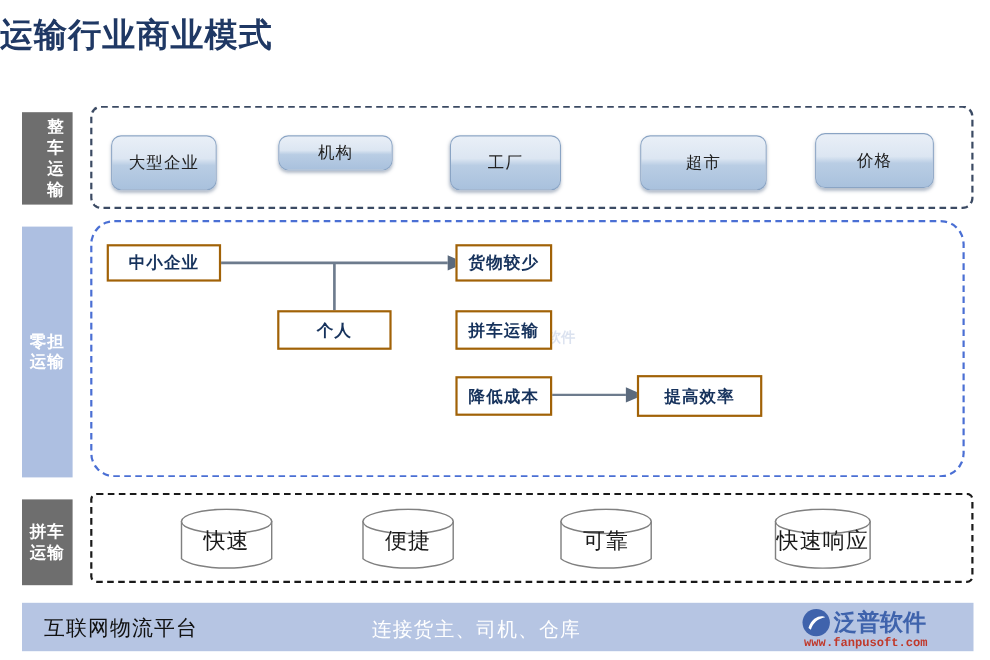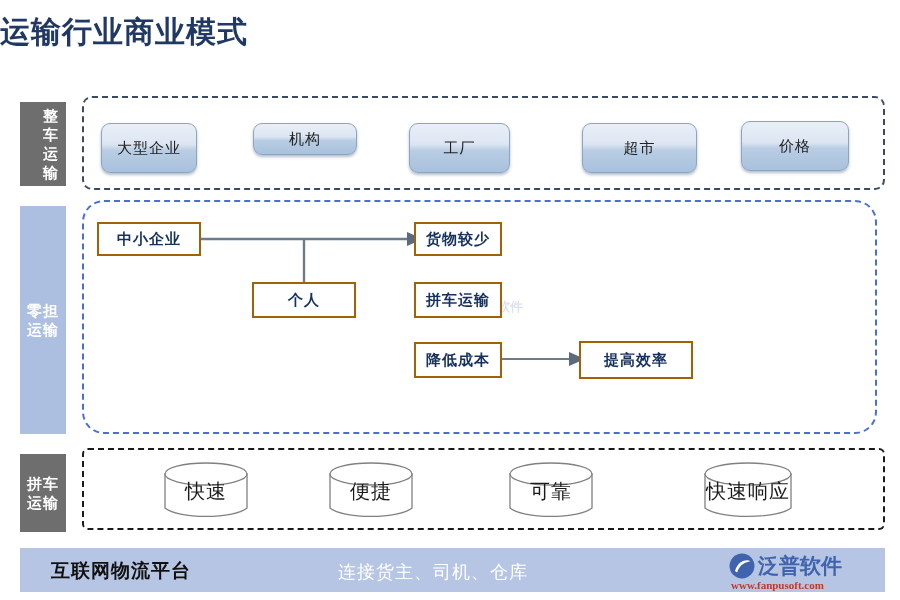--- a/index.html
+++ b/index.html
@@ -112,23 +112,23 @@
 
   
   .footer-bar {
     position: absolute;
     left: 20px; top: 548px;
     width: 865px; height: 44px;
     background: #b6c5e3;
   }
   .footer-main {
     position: absolute;
-    left: 31px; top: 10px;
-    font-family: "Liberation Serif", "DejaVu Serif", serif;
-    font-weight: 700;
+    left: 20px; top: 10px;
+    font-family: "Liberation Serif", "DejaVu Serif", serif;
+    font-weight: 400;
     font-size: 19px;
     color: #111111;
     letter-spacing: 1px;
   }
   .footer-sub {
     position: absolute;
     left: 318px; top: 12px;
     font-family: "Liberation Serif", "DejaVu Serif", serif;
     font-size: 18px;
     color: #ffffff;
@@ -141,21 +141,21 @@
   }
   .brand-row { display: flex; align-items: center; gap: 3px; }
   .brand-name {
     font-family: "Liberation Serif", "DejaVu Serif", serif;
     font-weight: 700;
     font-size: 21px;
     color: #3f63ac;
     letter-spacing: 0px;
   }
   .brand-url {
-    font-family: Liberation Serif, serif;
+    font-family: Liberation Mono, monospace;
     font-size: 11px;
     font-weight: 700;
     color: #c0392b;
     letter-spacing: 0px;
     margin-top: -1px;
     margin-left: 2px;
   }
 
   
   .watermark {

